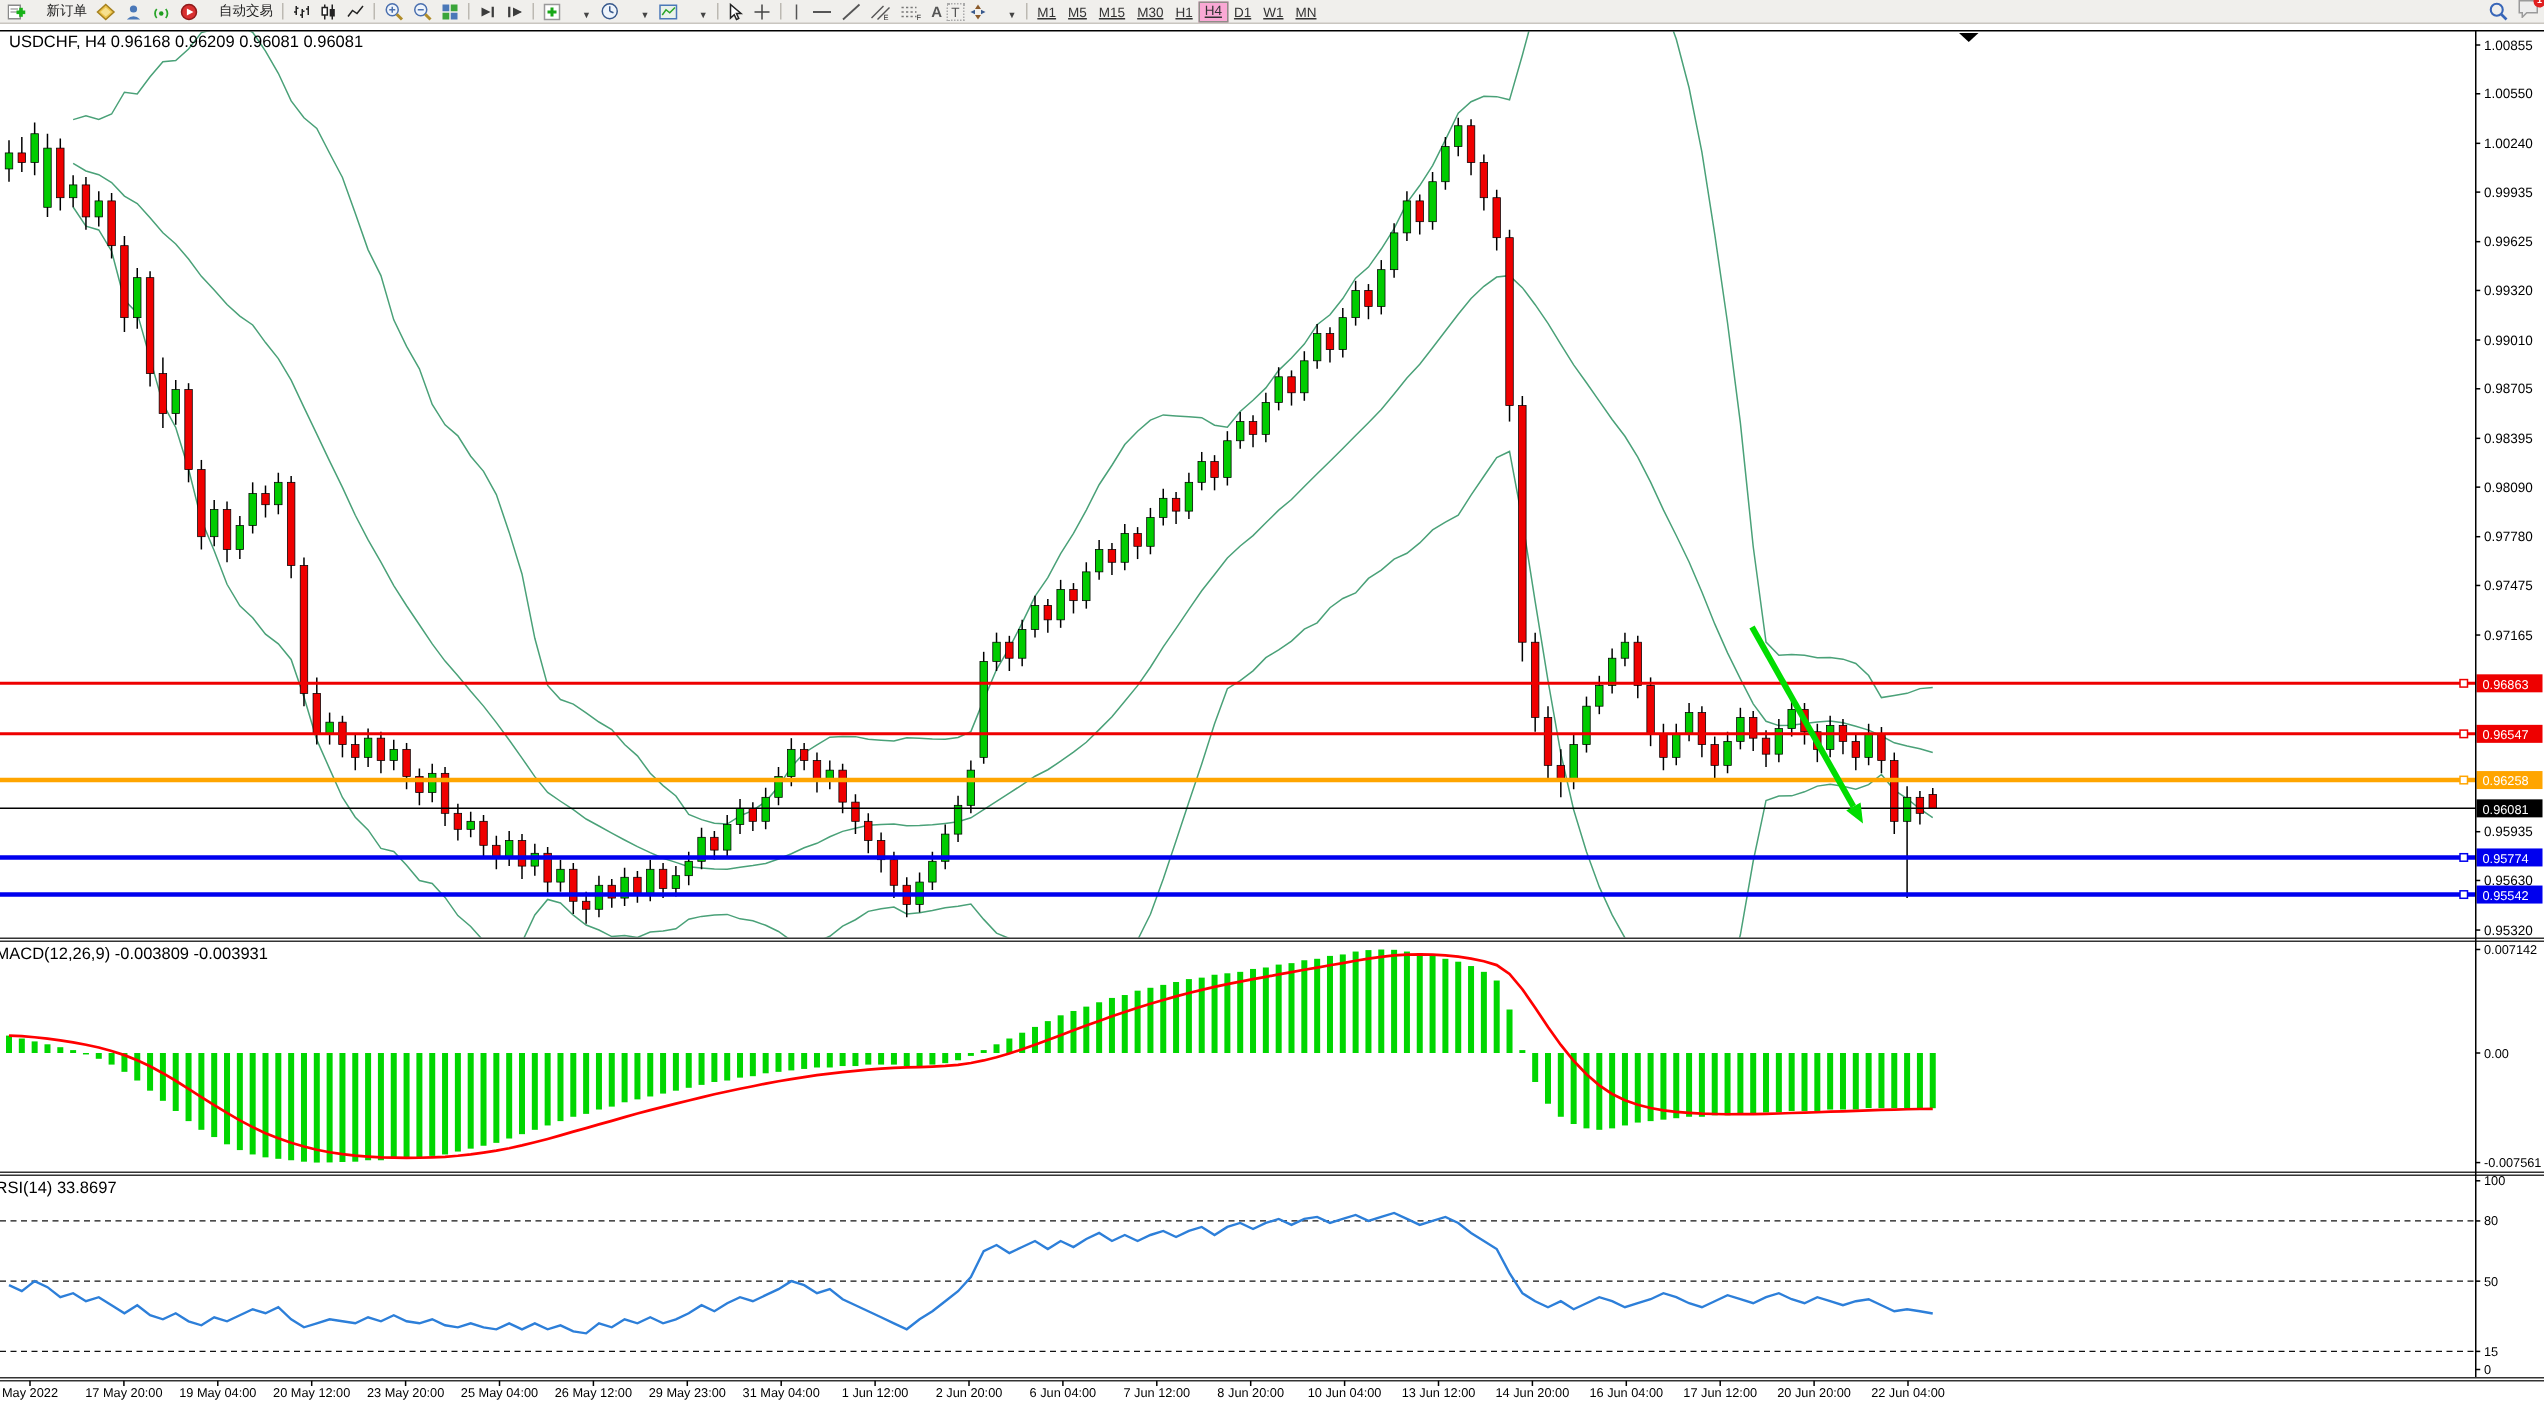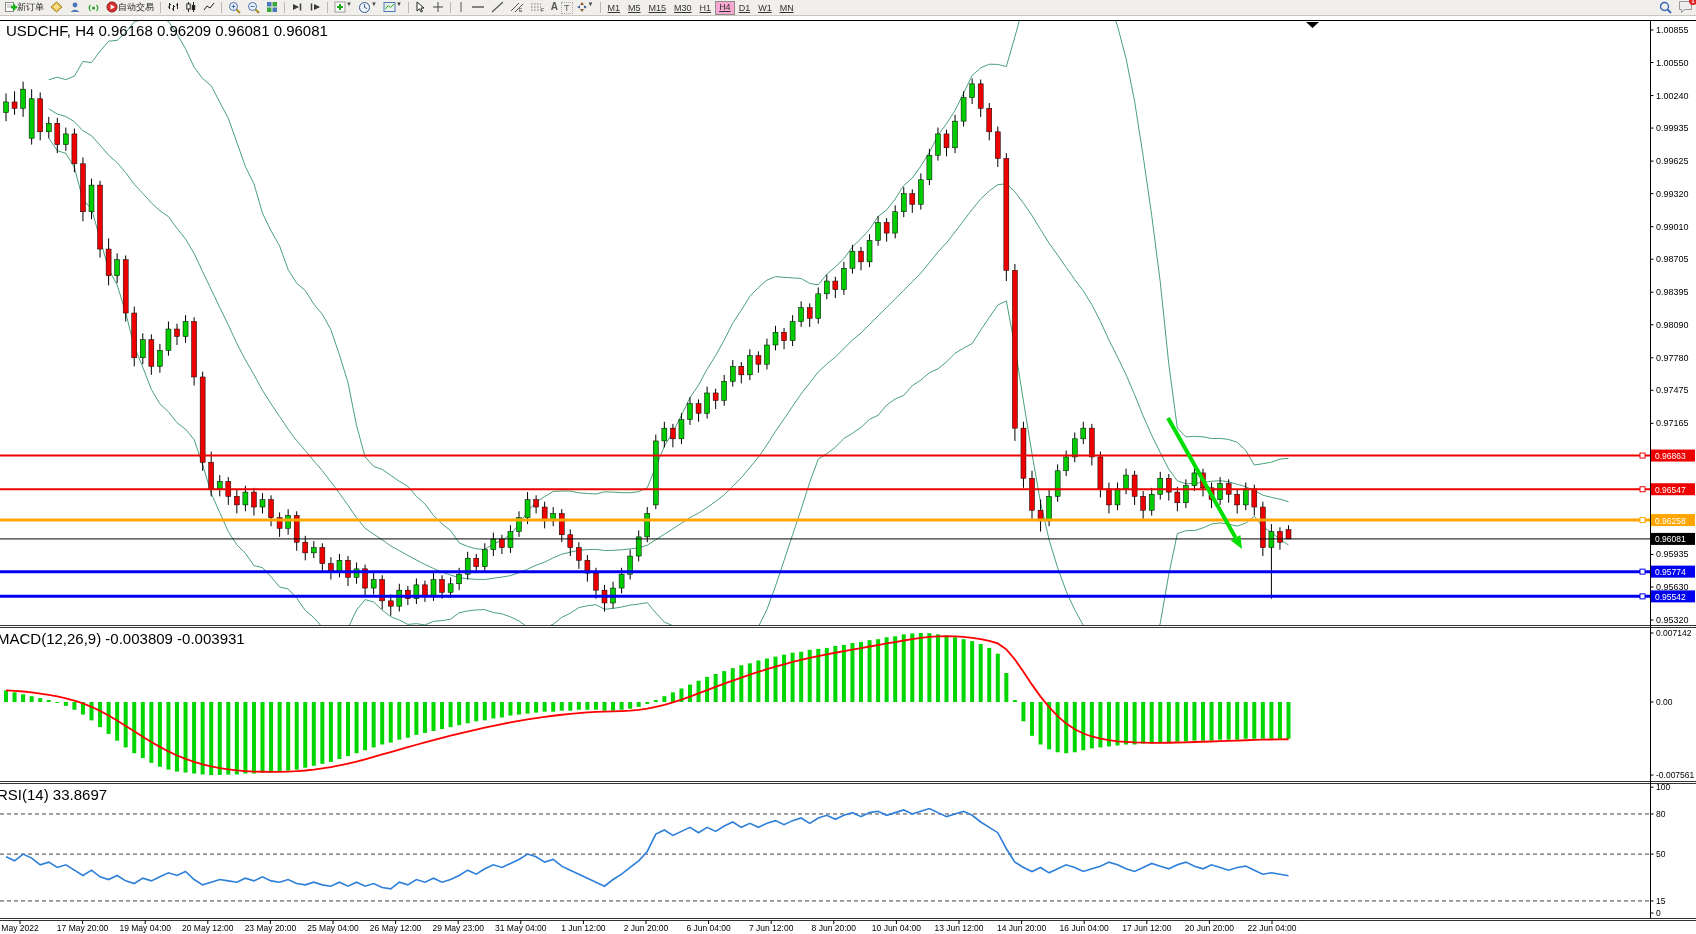--- a/index.html
+++ b/index.html
@@ -1,31 +1,31 @@
 <!DOCTYPE html>
 <html><head>
 <meta charset="utf-8">
 <style>
   html,body{margin:0;padding:0;background:#fff;}
   .app{position:relative;width:1696px;height:934px;background:#fff;overflow:hidden;
        font-family:"Liberation Sans",sans-serif;}
   .toolbar{position:absolute;left:0;top:0;right:0;height:15px;background:#f0efec;
            border-bottom:1px solid #c9c6c0;display:flex;align-items:center;padding:0 2px;z-index:5;}
   .tsep{width:1px;height:11px;background:#bcb9b2;margin:0 3px;}
-  .tbtn{display:flex;align-items:flex-start;gap:0;height:13px;padding:0 3px;font-size:9px;color:#222;
+  .tbtn{display:flex;align-items:flex-end;gap:14px;height:13px;padding:0 3px;font-size:9px;color:#222;
         white-space:nowrap;}
   .tbtn svg{display:block;}
   .caret{font-size:6px;color:#444;line-height:6px;}
   .tf{font-size:9px;color:#333;padding:0 4px;height:12px;line-height:12px;text-decoration:underline;}
   .tf.active{background:#f9a8d4;border:1px solid #8f8d88;line-height:10px;padding:0 3px;}
   .tright{position:absolute;right:3px;top:0;height:15px;display:flex;align-items:center;gap:6px;}
   .badge{position:absolute;top:-2px;right:-4px;width:8px;height:8px;background:#e02020;border-radius:50%;
          color:#fff;font-size:6px;line-height:8px;text-align:center;font-weight:bold;}
   .chartsvg{position:absolute;left:0;top:0;z-index:1;}
-  .ovl{position:absolute;z-index:3;white-space:nowrap;color:#000;font-size:15px;}
+  .ovl{position:absolute;z-index:3;white-space:nowrap;color:#000;font-size:11px;}
   #title{left:6px;top:22px;}
   #macdlbl{left:-3px;top:630px;}
   #rsilbl{left:-3px;top:786px;}
 </style>
 </head>
 <body>
 
 <div class="app">
 
   <div class="toolbar">

